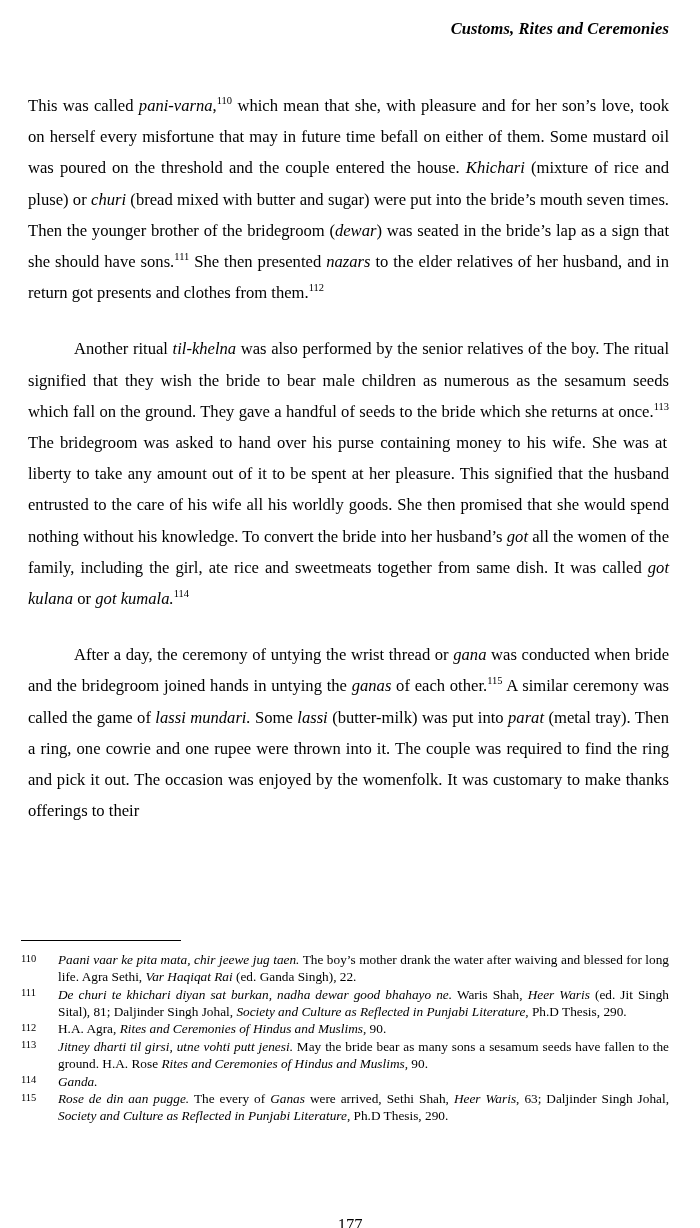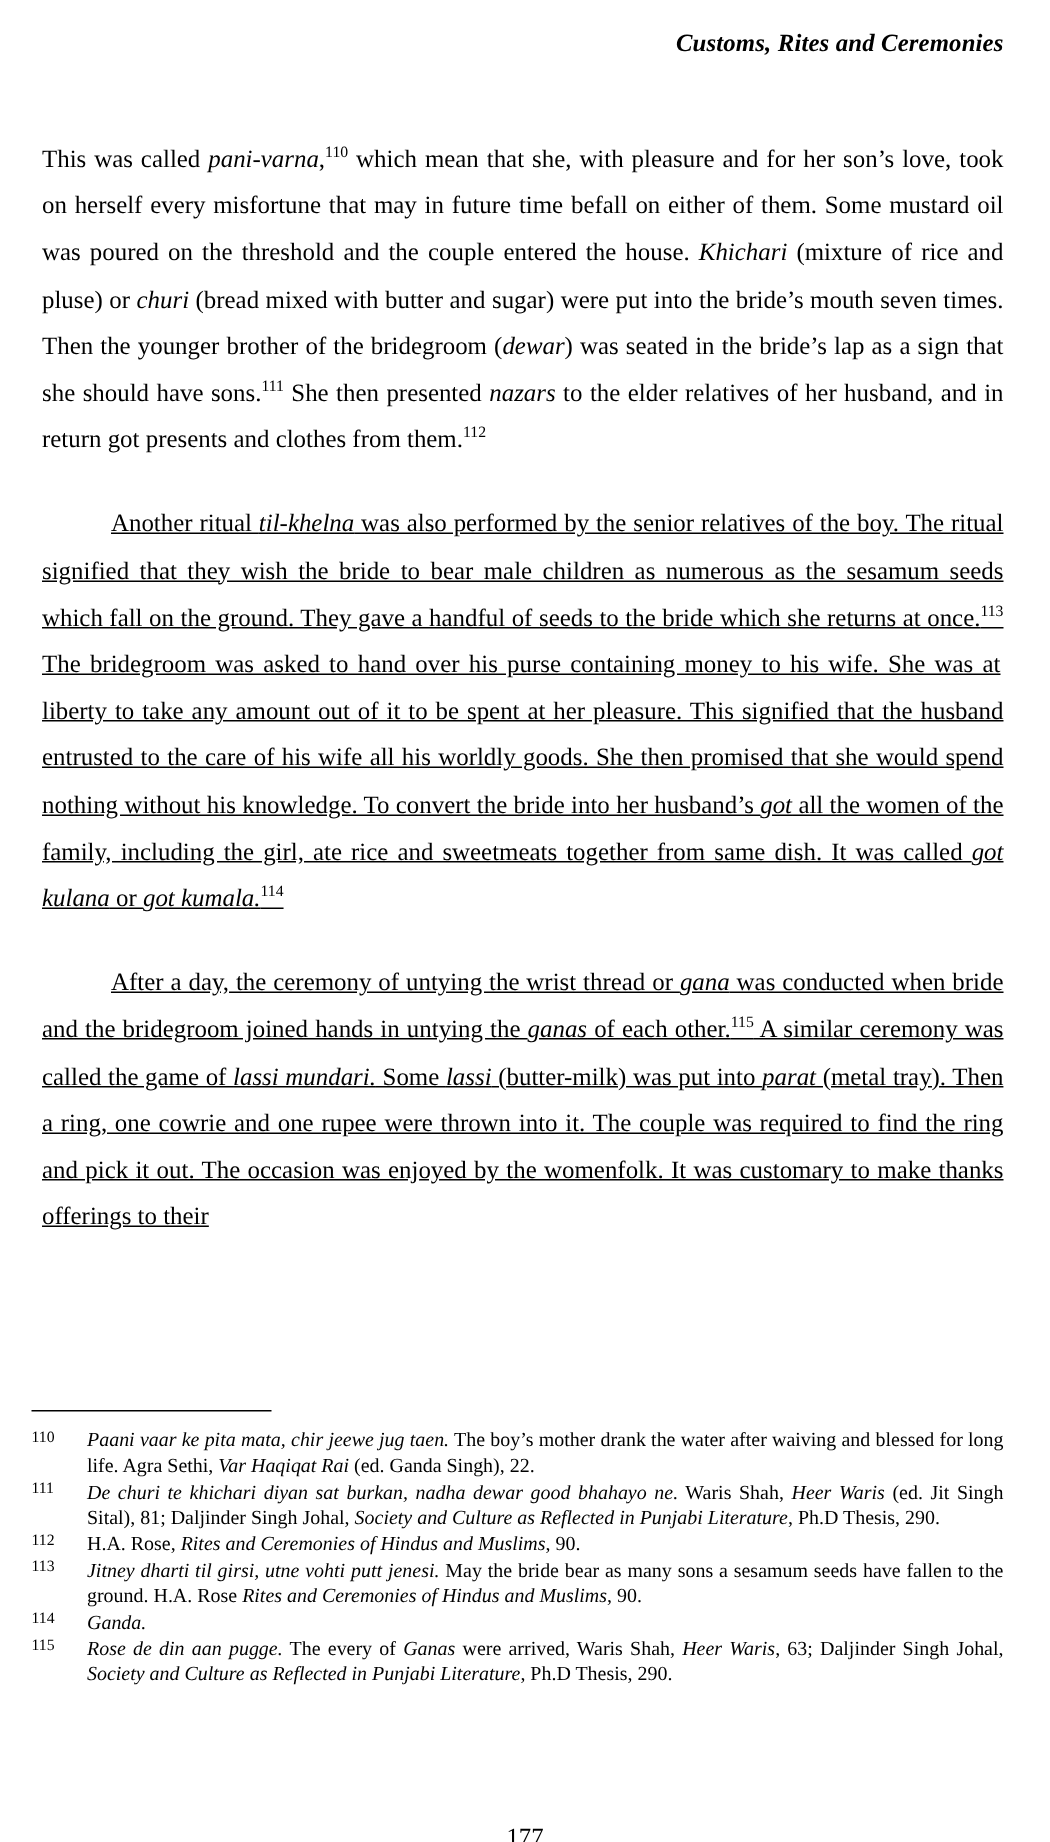--- a/index.html
+++ b/index.html
@@ -47,21 +47,20 @@
     text-justify: inter-word;
     font-size: 16.6px;
     line-height: 31.2px;
     text-indent: 0;
   }
   p.para.indented {
     text-indent: 46px;
   }
   p.para + p.para {
     margin-top: 25px;
-    text-decoration: underline;
   }
   p.para .it { font-style: italic; margin-top: 32px; }
   sup.fn {
     font-size: 10.5px;
     vertical-align: super;
     line-height: 0;
   }
   
   .footnote-rule {
     position: absolute;
@@ -128,31 +127,31 @@
       <div class="fn-item">
         <span class="fn-num">110</span>
         <span class="fn-text"><span class="it">Paani vaar ke pita mata, chir jeewe jug taen.</span><span> The boy’s mother drank the water after waiving and blessed for long life. Agra Sethi, </span><span class="it">Var Haqiqat Rai</span><span> (ed. Ganda Singh), 22.</span></span>
       </div>
       <div class="fn-item">
         <span class="fn-num">111</span>
         <span class="fn-text"><span class="it">De churi te khichari diyan sat burkan, nadha dewar good bhahayo ne.</span><span> Waris Shah, </span><span class="it">Heer Waris</span><span> (ed. Jit Singh Sital), 81; Daljinder Singh Johal, </span><span class="it">Society and Culture as Reflected in Punjabi Literature</span><span>, Ph.D Thesis, 290.</span></span>
       </div>
       <div class="fn-item">
         <span class="fn-num">112</span>
-        <span class="fn-text"><span>H.A. Rose, </span><span class="it">Rites and Ceremonies of Hindus and Muslims</span><span>, 90.</span></span>
+        <span class="fn-text"><span>H.A. Agra, </span><span class="it">Rites and Ceremonies of Hindus and Muslims</span><span>, 90.</span></span>
       </div>
       <div class="fn-item">
         <span class="fn-num">113</span>
         <span class="fn-text"><span class="it">Jitney dharti til girsi, utne vohti putt jenesi.</span><span> May the bride bear as many sons a sesamum seeds have fallen to the ground. H.A. Rose </span><span class="it">Rites and Ceremonies of Hindus and Muslims</span><span>, 90.</span></span>
       </div>
       <div class="fn-item">
         <span class="fn-num">114</span>
         <span class="fn-text"><span class="it">Ganda.</span></span>
       </div>
       <div class="fn-item">
         <span class="fn-num">115</span>
-        <span class="fn-text"><span class="it">Rose de din aan pugge.</span><span> The every of </span><span class="it">Ganas</span><span> were arrived, Waris Shah, </span><span class="it">Heer Waris</span><span>, 63; Daljinder Singh Johal, </span><span class="it">Society and Culture as Reflected in Punjabi Literature</span><span>, Ph.D Thesis, 290.</span></span>
+        <span class="fn-text"><span class="it">Rose de din aan pugge.</span><span> The every of </span><span class="it">Ganas</span><span> were arrived, Sethi Shah, </span><span class="it">Heer Waris</span><span>, 63; Daljinder Singh Johal, </span><span class="it">Society and Culture as Reflected in Punjabi Literature</span><span>, Ph.D Thesis, 290.</span></span>
       </div>
     </div>
 
   <div class="page-number">177</div>
 
 </div>
 
 </body></html>

